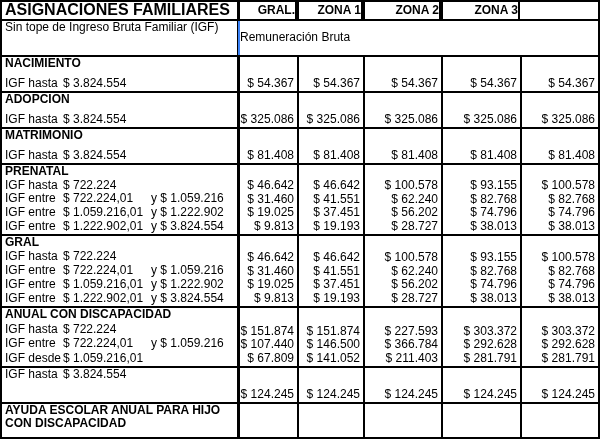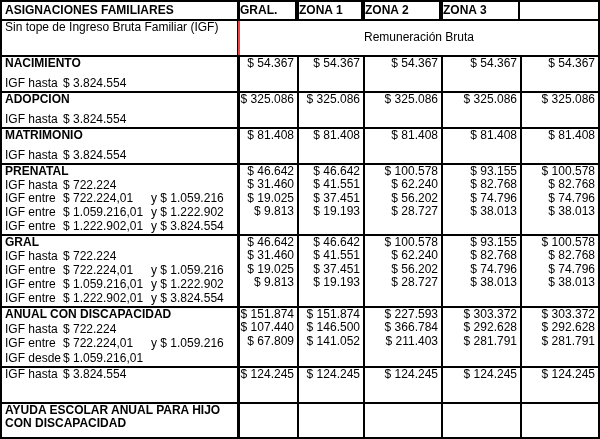--- a/index.html
+++ b/index.html
@@ -3,39 +3,39 @@
 <meta charset="utf-8">
 <style>
   html,body{margin:0;padding:0}
   body{width:600px;height:439px;background:#fff;color:#000;
        font-family:"Liberation Sans",sans-serif;font-size:12px}
   .table{width:600px;height:439px;border:2px solid #000;box-sizing:border-box;
          display:flex;flex-direction:column;background:#fff}
   .grid{display:grid;grid-template-columns:236px 59px 66px 78px 79px 78px}
   .grid>div{box-sizing:border-box;overflow:hidden}
   .hrow{height:17px;flex:none}
-  .hlabel{font-weight:bold;font-size:12px;line-height:16px;padding-left:3px;
+  .hlabel{font-weight:bold;font-size:16px;line-height:16px;padding-left:3px;
           border-right:1px solid #000;white-space:nowrap}
-  .hcol{font-weight:bold;font-size:12px;text-align:left;line-height:16px;
+  .hcol{font-weight:bold;font-size:12px;text-align:right;line-height:16px;
         border-left:2px solid #000;border-right:2px solid #000}
   .hcol.last{border-right:0}
   .sec{border-top:2px solid #000;flex:none}
   .h34{height:34px}.h69{height:69px}.h70{height:70px}.h58{height:58px}.h51{height:51px}
   .lcell{padding:0 2px 1px 3px;border-right:1px solid #000;
          display:flex;flex-direction:column;justify-content:space-between}
   .ltitle{font-weight:bold;line-height:13.4px;white-space:nowrap}
   .tblock .ltitle{line-height:13.4px}
   .lrow{display:flex;line-height:13.4px;white-space:nowrap}
   .lc1{width:58px;flex:none}.lc2{width:88px;flex:none}.lc3{flex:1}
   .lsub{line-height:13.4px;white-space:nowrap}
   .vcell{border-left:2px solid #000;display:flex;flex-direction:column;
-         padding:0 3px 1px 0}
+         justify-content:flex-end;padding:0 3px 1px 0}
   .vline{text-align:right;line-height:13.4px;white-space:nowrap}
-  .mcell{grid-column:2/7;border-left:2px solid #ef4444;
-         display:flex;align-items:center;justify-content:center}
+  .mcell{grid-column:2/7;border-left:2px solid #3b82f6;
+         display:flex;align-items:center;}
 </style>
 </head>
 <body>
 
 <div class="table">
 
   <div class="grid hrow">
     <div class="hlabel">ASIGNACIONES FAMILIARES</div>
     <div class="hcol">GRAL.</div>
     <div class="hcol">ZONA 1</div>

